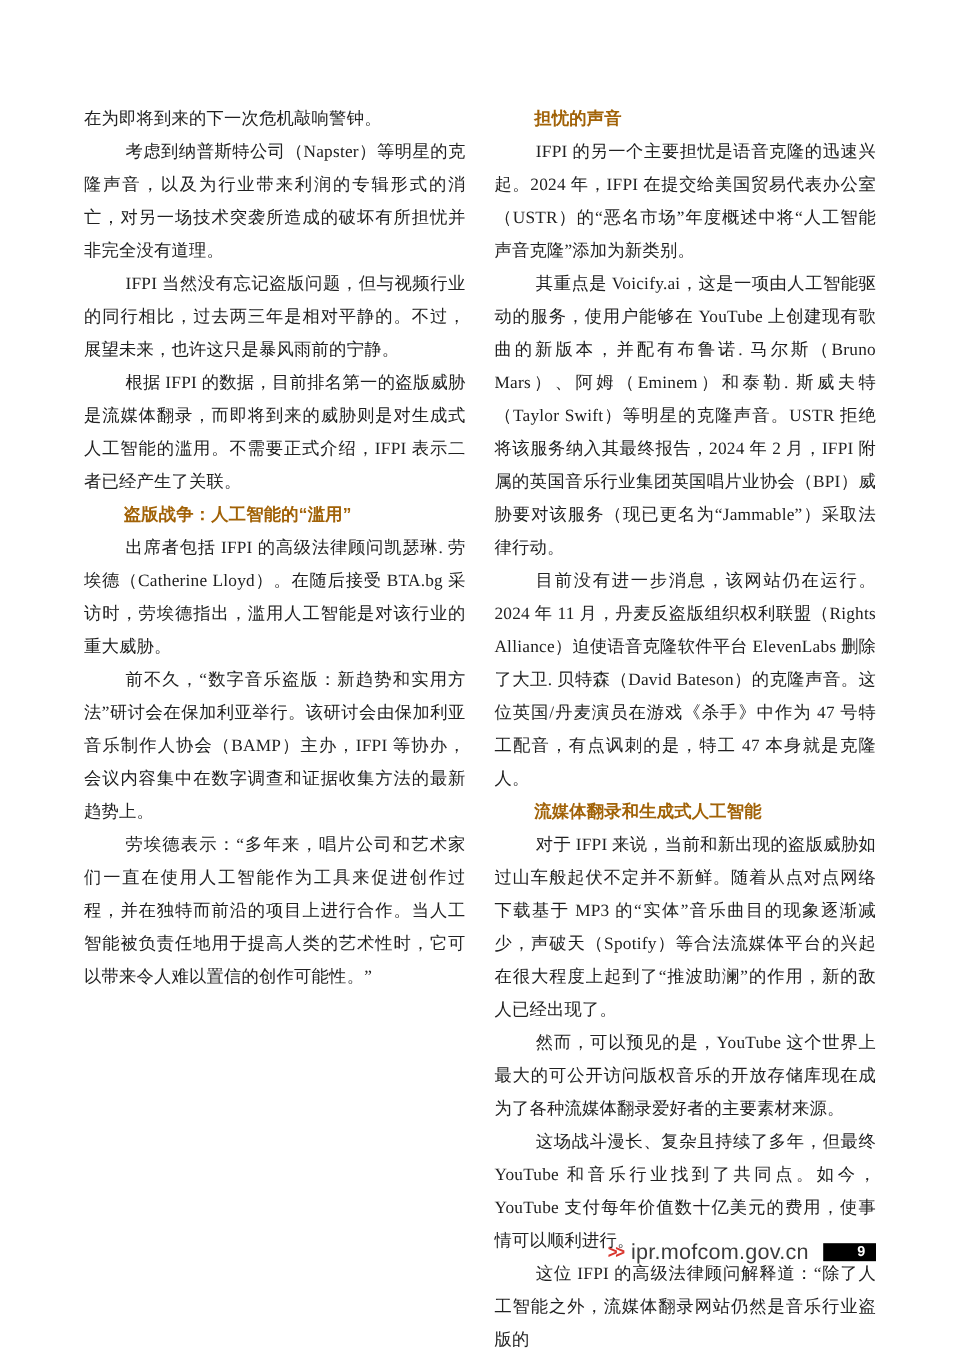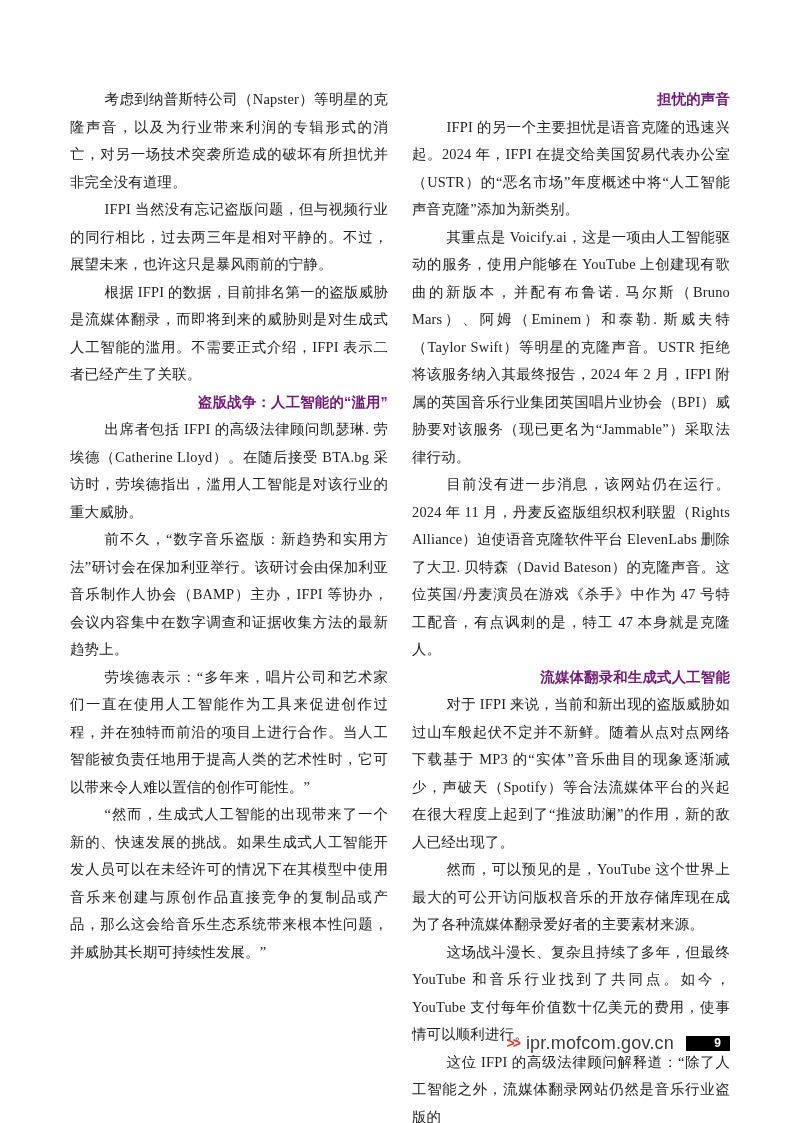--- a/index.html
+++ b/index.html
@@ -28,22 +28,22 @@
     line-height: 27.5px;
     text-align: justify;
     letter-spacing: 0.2px;
   }
   .para { text-indent: 2.4em; }
   .para-flush { text-indent: 0; }
   .heading {
     font-family: "Liberation Sans", "DejaVu Sans", sans-serif;
     font-weight: bold;
     text-indent: 2.3em;
-    text-align: right;
-    color: #701a75;
+    text-align: left;
+    color: #a16207;
   }
 
   .footer {
     position: absolute;
     top: 1034px;
     right: 64px;
     height: 18px;
     display: flex;
     align-items: center;
     font-family: "Liberation Sans", "DejaVu Sans", sans-serif;
@@ -77,28 +77,28 @@
   }
 </style>
 </head>
 <body style="color: rgb(33, 33, 33);">
 
 <div class="page">
 
   <div class="columns">
 
     <div class="column">
+      <p class="blk para-flush">在为即将到来的下一次危机敲响警钟。</p>
       <p class="blk para">考虑到纳普斯特公司（Napster）等明星的克隆声音，以及为行业带来利润的专辑形式的消亡，对另一场技术突袭所造成的破坏有所担忧并非完全没有道理。</p>
       <p class="blk para">IFPI 当然没有忘记盗版问题，但与视频行业的同行相比，过去两三年是相对平静的。不过，展望未来，也许这只是暴风雨前的宁静。</p>
       <p class="blk para">根据 IFPI 的数据，目前排名第一的盗版威胁是流媒体翻录，而即将到来的威胁则是对生成式人工智能的滥用。不需要正式介绍，IFPI 表示二者已经产生了关联。</p>
       <h3 class="blk heading">盗版战争：人工智能的“滥用”</h3>
       <p class="blk para">出席者包括 IFPI 的高级法律顾问凯瑟琳. 劳埃德（Catherine Lloyd）。在随后接受 BTA.bg 采访时，劳埃德指出，滥用人工智能是对该行业的重大威胁。</p>
       <p class="blk para">前不久，“数字音乐盗版：新趋势和实用方法”研讨会在保加利亚举行。该研讨会由保加利亚音乐制作人协会（BAMP）主办，IFPI 等协办，会议内容集中在数字调查和证据收集方法的最新趋势上。</p>
       <p class="blk para">劳埃德表示：“多年来，唱片公司和艺术家们一直在使用人工智能作为工具来促进创作过程，并在独特而前沿的项目上进行合作。当人工智能被负责任地用于提高人类的艺术性时，它可以带来令人难以置信的创作可能性。”</p>
-      <p class="blk para">“然而，生成式人工智能的出现带来了一个新的、快速发展的挑战。如果生成式人工智能开发人员可以在未经许可的情况下在其模型中使用音乐来创建与原创作品直接竞争的复制品或产品，那么这会给音乐生态系统带来根本性问题，并威胁其长期可持续性发展。”</p>
     </div>
 
     <div class="column">
       <h3 class="blk heading">担忧的声音</h3>
       <p class="blk para">IFPI 的另一个主要担忧是语音克隆的迅速兴起。2024 年，IFPI 在提交给美国贸易代表办公室（USTR）的“恶名市场”年度概述中将“人工智能声音克隆”添加为新类别。</p>
       <p class="blk para">其重点是 Voicify.ai，这是一项由人工智能驱动的服务，使用户能够在 YouTube 上创建现有歌曲的新版本，并配有布鲁诺. 马尔斯（Bruno Mars）、阿姆（Eminem）和泰勒. 斯威夫特（Taylor Swift）等明星的克隆声音。USTR 拒绝将该服务纳入其最终报告，2024 年 2 月，IFPI 附属的英国音乐行业集团英国唱片业协会（BPI）威胁要对该服务（现已更名为“Jammable”）采取法律行动。</p>
       <p class="blk para">目前没有进一步消息，该网站仍在运行。2024 年 11 月，丹麦反盗版组织权利联盟（Rights Alliance）迫使语音克隆软件平台 ElevenLabs 删除了大卫. 贝特森（David Bateson）的克隆声音。这位英国/丹麦演员在游戏《杀手》中作为 47 号特工配音，有点讽刺的是，特工 47 本身就是克隆人。</p>
       <h3 class="blk heading">流媒体翻录和生成式人工智能</h3>
       <p class="blk para">对于 IFPI 来说，当前和新出现的盗版威胁如过山车般起伏不定并不新鲜。随着从点对点网络下载基于 MP3 的“实体”音乐曲目的现象逐渐减少，声破天（Spotify）等合法流媒体平台的兴起在很大程度上起到了“推波助澜”的作用，新的敌人已经出现了。</p>
       <p class="blk para">然而，可以预见的是，YouTube 这个世界上最大的可公开访问版权音乐的开放存储库现在成为了各种流媒体翻录爱好者的主要素材来源。</p>

